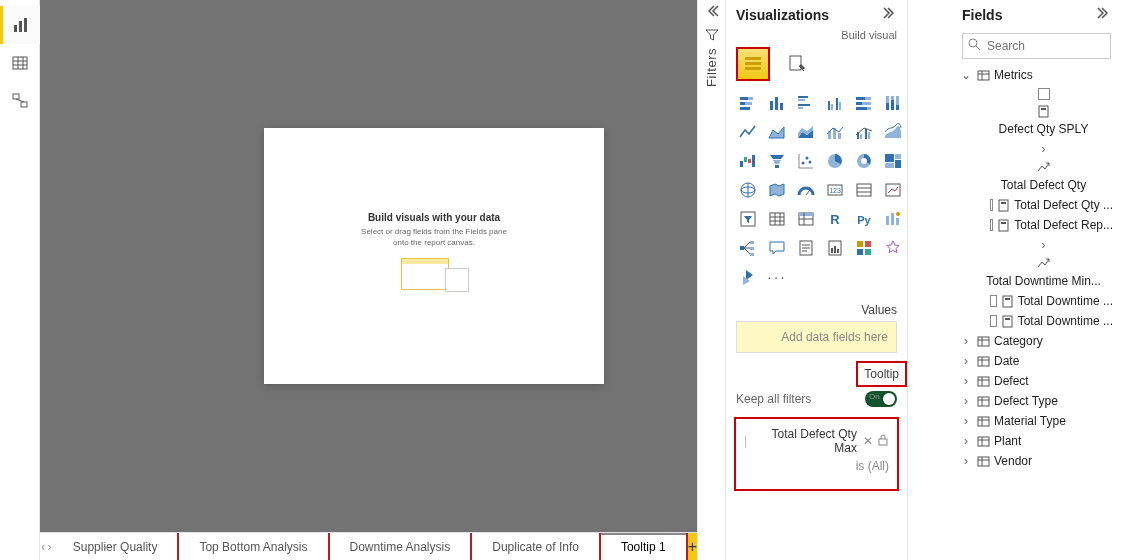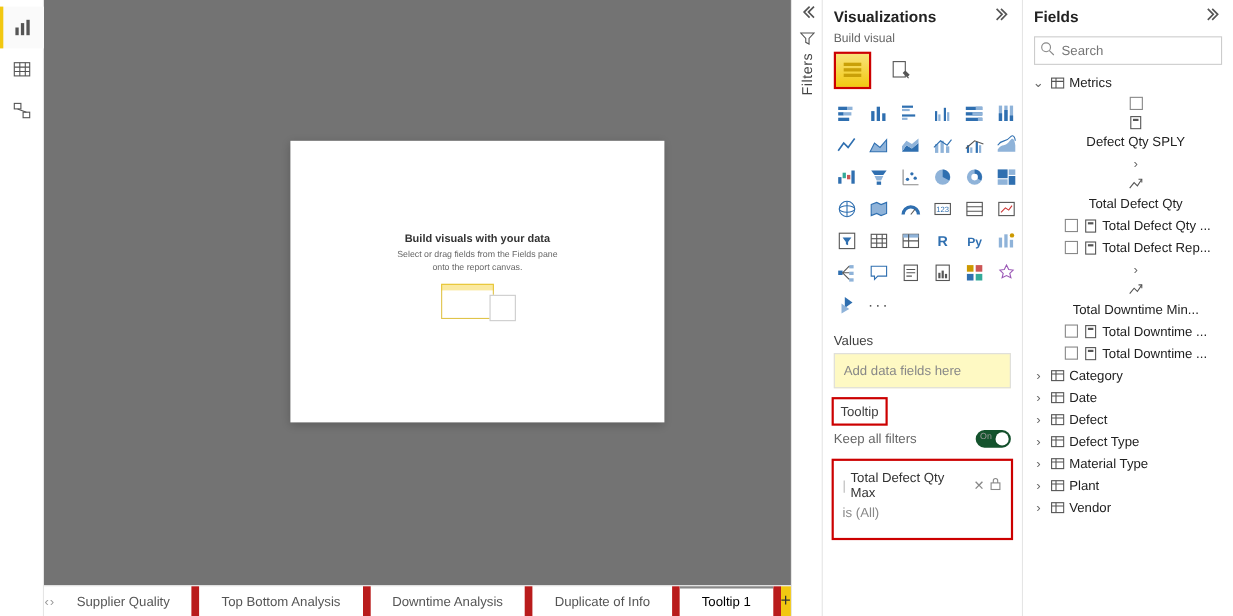--- a/index.html
+++ b/index.html
@@ -25,36 +25,36 @@
   .ph-title { font-size: 10px; font-weight: 600; color: #333; margin-bottom: 4px; }
   .ph-sub { font-size: 8px; color: #666; text-align: center; line-height: 1.3; margin-bottom: 8px; }
   .ph-illus { width: 70px; height: 44px; position: relative; }
   .ph-illus .big { position:absolute; left:2px; top:2px; width:48px; height:32px; border:1px solid #e0c44a; background:#fff; }
   .ph-illus .stripe { position:absolute; left:2px; top:2px; width:48px; height:6px; background:#f2c811; opacity:.4; }
   .ph-illus .small { position:absolute; right:0; top:12px; width:24px; height:24px; border:1px solid #ccc; background:#fff; }
 
   
   .tab-strip { height: 28px; background: #fff; border-top: 1px solid #e0e0e0; display: flex; align-items: stretch; }
   .tab-nav { width: 40px; display:flex; align-items:center; justify-content:center; color:#999; }
-  .tab { padding: 0 20px; display:flex; align-items:center; border-right:7px solid #b91c1c; color:#555; cursor:pointer; font-size:12px; white-space: nowrap;}
+  .tab { padding: 0 20px; display:flex; align-items:center; border-right:2px solid #b91c1c; color:#555; cursor:pointer; font-size:12px; white-space: nowrap;}
   .tab.active { background:#fff; font-weight:400; color:#000; box-shadow: inset 0 2px 0 #888; }
   .tab-add { width: 30px; display:flex; align-items:center; justify-content:center; background:#f2c811; color:#333; font-size:16px; cursor:pointer; }
 
   
   .filters-collapsed { width: 28px; background:#fff; border-left:1px solid #e5e5e5; display:flex; flex-direction:column; align-items:center; padding-top:4px; }
   .filters-collapsed .exp { color:#555; height:20px; }
   .filters-collapsed .label { writing-mode: vertical-rl; transform: rotate(180deg); font-size:13px; color:#444; margin-top:6px; letter-spacing:.5px; }
 
   
   .panel { background:#fff; border-left:1px solid #e5e5e5; display:flex; flex-direction:column; }
   .panel-header { display:flex; align-items:center; justify-content:space-between; padding:6px 10px; font-size:14px; font-weight:600; color:#222; }
   .panel-header .arrow { color:#666; font-size:14px; }
 
   
-  .viz-panel { width: 182px; }
+  .viz-panel { width: 182px; text-align: right; }
   .viz-sub { font-size: 11px; color: #666; padding: 0 10px 4px; }
   .viz-toggle { display:flex; gap:10px; padding: 2px 10px 8px; }
   .viz-toggle .tgl { width:34px; height:34px; display:flex; align-items:center; justify-content:center; }
   .viz-toggle .tgl.selected { border:2px solid #c00; background: linear-gradient(#f9e27a,#f2c811); }
   .viz-grid { display:grid; grid-template-columns: repeat(6, 24px); gap:5px 5px; padding: 2px 10px 8px; }
   .viz-grid .vi { width:24px; height:24px; display:flex; align-items:center; justify-content:center; cursor:pointer; }
   .viz-grid .vi svg { width:20px; height:20px; }
 
   .sect { padding: 6px 10px 4px; font-size:12px; color:#404040; }
   .sect.hilite { margin-left:8px; padding:4px 6px; border:2px solid #c00; display:inline-block; }
@@ -65,21 +65,21 @@
   .switch::after { content:""; position:absolute; right:2px; top:2px; width:12px; height:12px; background:#fff; border-radius:50%; box-shadow:0 0 2px rgba(0,0,0,.3);}
   .switch .onlabel { position:absolute; left:4px; top:1px; font-size:8px; color:#999; }
 
   .tooltip-card { margin: 4px 8px; border:2px solid #c00; padding:8px 8px 16px; }
   .tooltip-card .row1 { display:flex; align-items:center; gap:4px; color:#333; font-size:12px; }
   .tooltip-card .row1 .x { color:#888; margin-left:2px; }
   .tooltip-card .row1 .lock { margin-left:auto; color:#888; }
   .tooltip-card .row2 { color:#888; margin-top:4px; }
 
   
-  .fields-panel { width: 192px; }
+  .fields-panel { width: 214px; padding-left: 44px; }
   .search { margin: 4px 10px 6px; position:relative; }
   .search input { width:100%; padding:5px 6px 5px 24px; border:1px solid #ccc; font-size:12px; }
   .search .sicon { position:absolute; left:6px; top:5px; color:#888; }
 
   .tree { padding: 0 6px 6px 6px; overflow:auto; font-size:12px; }
   .tree .node { display:flex; align-items:center; gap:4px; padding:3px 2px; cursor:pointer; color:#222; white-space:nowrap; }
   .tree .node .caret { width:12px; color:#666; text-align:center; }
   .tree .node .cb { width:12px; height:12px; border:1px solid #888; display:inline-block; }
   .tree .ind1 { padding-left: 16px; flex-direction: column; }
   .tree .ind2 { padding-left: 32px; }

